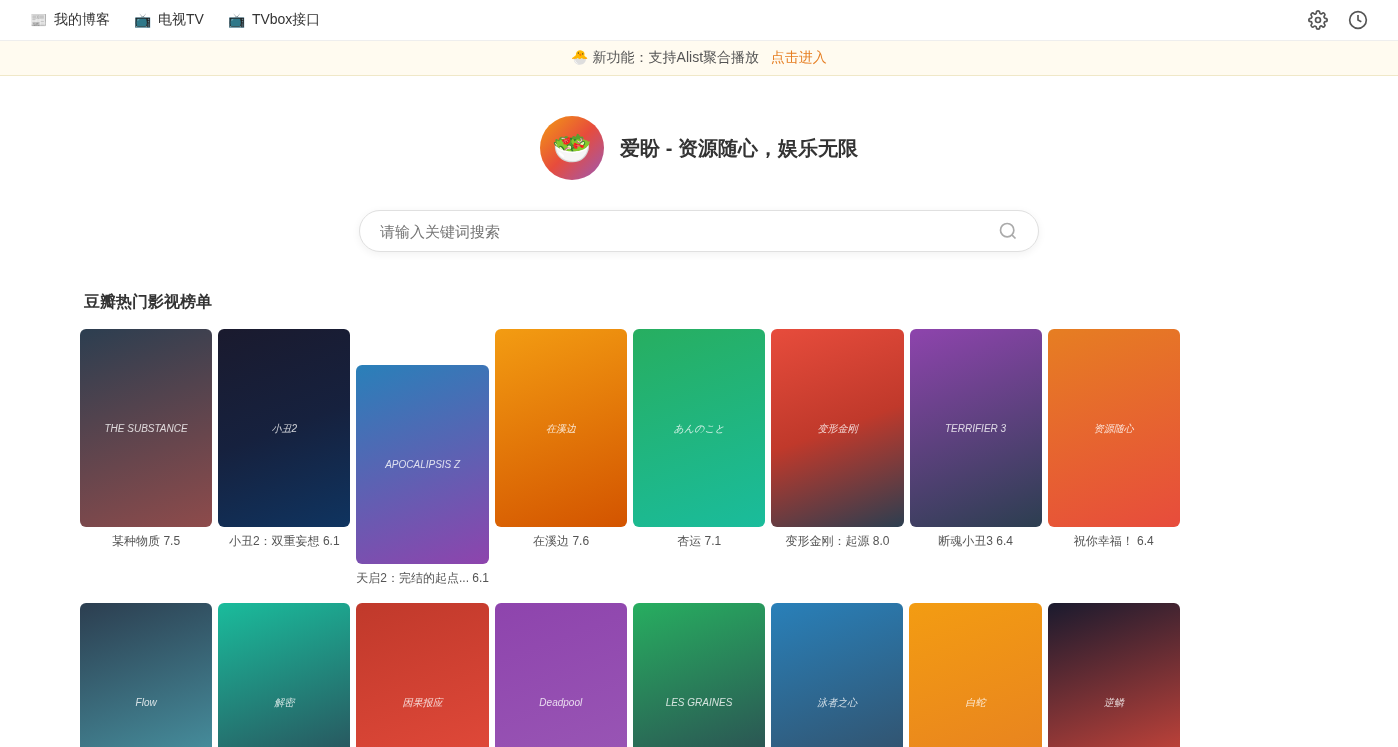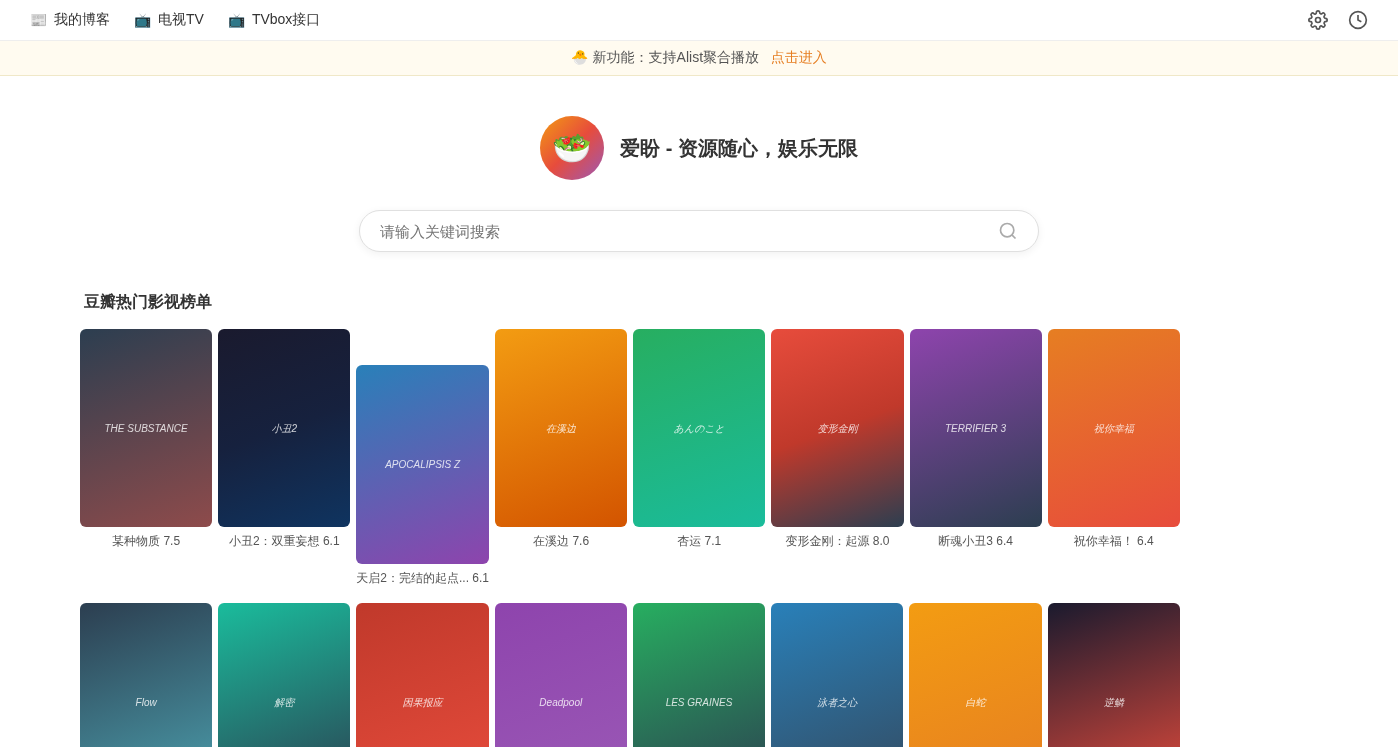--- a/index.html
+++ b/index.html
@@ -167,21 +167,21 @@
       <div class="movie-poster p7">
         <div class="movie-poster-inner poster-text">
           <div class="en">TERRIFIER 3</div>
         </div>
       </div>
       <div class="movie-info">断魂小丑3 6.4</div>
     </div>
       <div class="movie-card">
       <div class="movie-poster p8">
         <div class="movie-poster-inner poster-text">
-          <div class="en">祝你幸福</div>
+          <div class="en">资源随心</div>
         </div>
       </div>
       <div class="movie-info">祝你幸福！ 6.4</div>
     </div>
     </div>
 
   <div style="height:16px"></div>
 
   <div class="movie-grid" id="row2-grid">
       <div class="movie-card">

